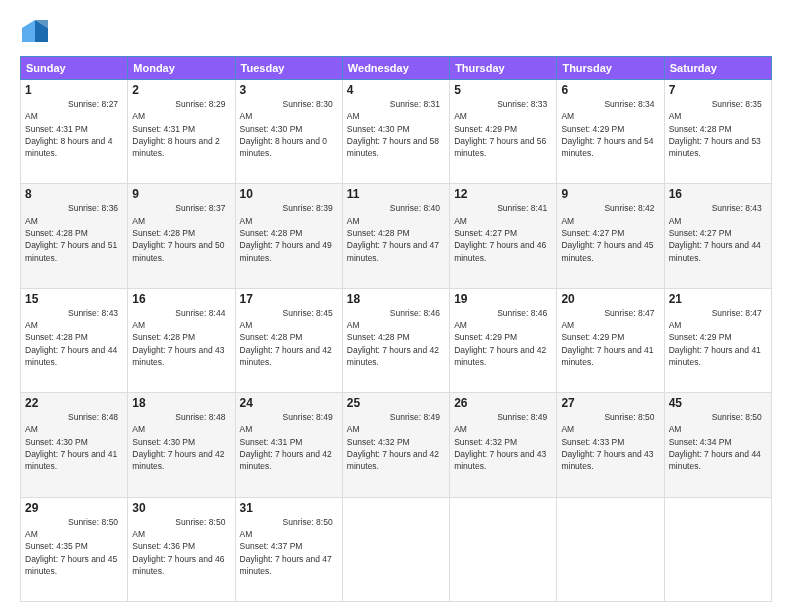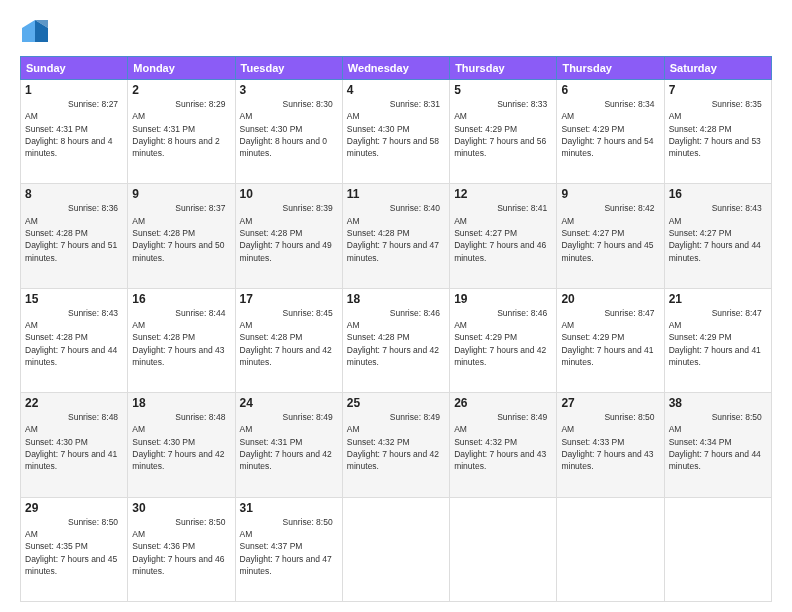--- a/index.html
+++ b/index.html
@@ -187,21 +187,21 @@
           <td><span class="day-num">18</span>
 <span class="day-info">Sunrise: 8:48 AM<br>Sunset: 4:30 PM<br>Daylight: 7 hours and 42 minutes.</span></td>
           <td><span class="day-num">24</span>
 <span class="day-info">Sunrise: 8:49 AM<br>Sunset: 4:31 PM<br>Daylight: 7 hours and 42 minutes.</span></td>
           <td><span class="day-num">25</span>
 <span class="day-info">Sunrise: 8:49 AM<br>Sunset: 4:32 PM<br>Daylight: 7 hours and 42 minutes.</span></td>
           <td><span class="day-num">26</span>
 <span class="day-info">Sunrise: 8:49 AM<br>Sunset: 4:32 PM<br>Daylight: 7 hours and 43 minutes.</span></td>
           <td><span class="day-num">27</span>
 <span class="day-info">Sunrise: 8:50 AM<br>Sunset: 4:33 PM<br>Daylight: 7 hours and 43 minutes.</span></td>
-          <td><span class="day-num">38</span>
+          <td><span class="day-num">45</span>
 <span class="day-info">Sunrise: 8:50 AM<br>Sunset: 4:34 PM<br>Daylight: 7 hours and 44 minutes.</span></td>
         </tr>
         <tr>
           <td><span class="day-num">29</span>
 <span class="day-info">Sunrise: 8:50 AM<br>Sunset: 4:35 PM<br>Daylight: 7 hours and 45 minutes.</span></td>
           <td><span class="day-num">30</span>
 <span class="day-info">Sunrise: 8:50 AM<br>Sunset: 4:36 PM<br>Daylight: 7 hours and 46 minutes.</span></td>
           <td><span class="day-num">31</span>
 <span class="day-info">Sunrise: 8:50 AM<br>Sunset: 4:37 PM<br>Daylight: 7 hours and 47 minutes.</span></td>
           <td class="empty-cell"></td>

